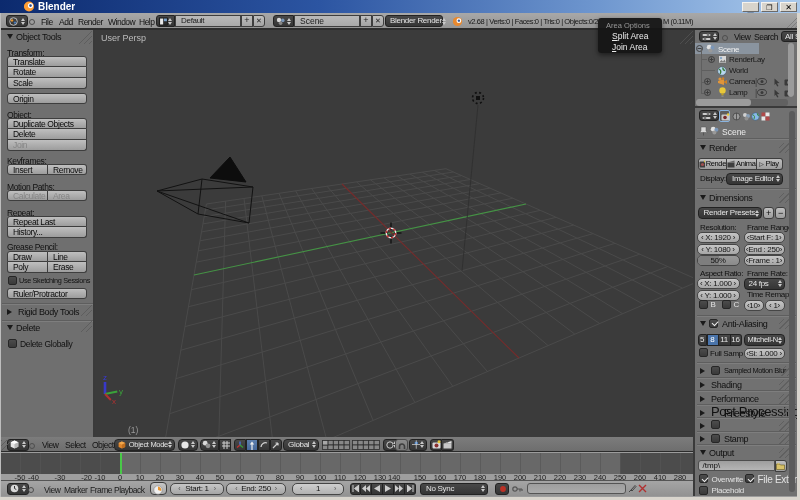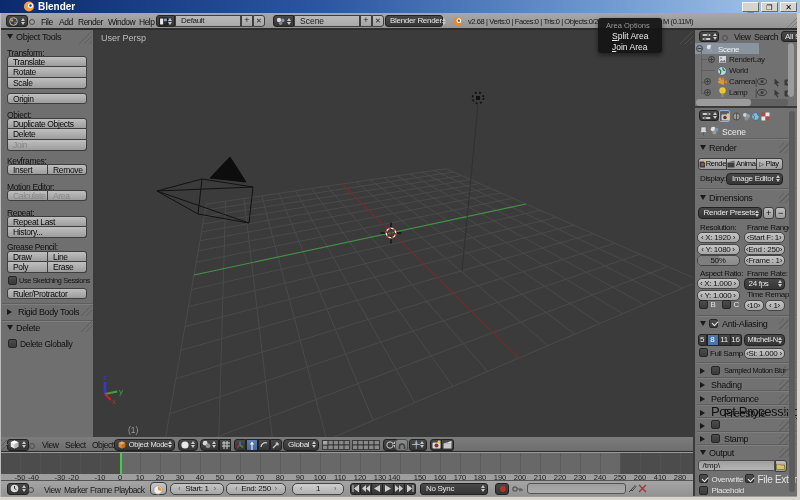--- a/index.html
+++ b/index.html
@@ -111,21 +111,21 @@
   <div class="btn" style="left:7px;top:37px;width:80px;height:11px;border-radius:0;border-top:0">Rotate</div>
   <div class="btn" style="left:7px;top:48px;width:80px;height:11px;border-radius:0 0 3px 3px;border-top:0">Scale</div>
   <div class="btn" style="left:7px;top:63px;width:80px;height:11px">Origin</div>
   <span class="lb" style="left:7px;top:80px">Object:</span>
   <div class="btn" style="left:7px;top:88px;width:80px;height:11px;border-radius:3px 3px 0 0">Duplicate Objects</div>
   <div class="btn" style="left:7px;top:99px;width:80px;height:11px;border-radius:0;border-top:0">Delete</div>
   <div class="btn gray" style="left:7px;top:110px;width:80px;height:11px;border-radius:0 0 3px 3px;border-top:0">Join</div>
   <span class="lb" style="left:7px;top:126px">Keyframes:</span>
   <div class="btn" style="left:7px;top:134px;width:41px;height:11px;border-radius:3px 0 0 3px">Insert</div>
   <div class="btn" style="left:48px;top:134px;width:39px;height:11px;border-radius:0 3px 3px 0;border-left:0">Remove</div>
-  <span class="lb" style="left:7px;top:152px">Motion Editor:</span>
+  <span class="lb" style="left:7px;top:152px">Motion Paths:</span>
   <div class="btn gray" style="left:7px;top:160px;width:41px;height:11px;border-radius:3px 0 0 3px">Calculate</div>
   <div class="btn gray" style="left:48px;top:160px;width:39px;height:11px;border-radius:0 3px 3px 0;border-left:0">Area</div>
   <span class="lb" style="left:7px;top:178px">Repeat:</span>
   <div class="btn" style="left:7px;top:186px;width:80px;height:11px;border-radius:3px 3px 0 0">Repeat Last</div>
   <div class="btn" style="left:7px;top:197px;width:80px;height:11px;border-radius:0 0 3px 3px;border-top:0">History...</div>
   <span class="lb" style="left:7px;top:212px">Grease Pencil:</span>
   <div class="btn" style="left:7px;top:221px;width:41px;height:11px;border-radius:3px 0 0 0">Draw</div>
   <div class="btn" style="left:48px;top:221px;width:39px;height:11px;border-radius:0 3px 0 0;border-left:0">Line</div>
   <div class="btn" style="left:7px;top:232px;width:41px;height:11px;border-radius:0 0 0 3px;border-top:0">Poly</div>
   <div class="btn" style="left:48px;top:232px;width:39px;height:11px;border-radius:0 0 3px 0;border-left:0;border-top:0">Erase</div>
@@ -336,21 +336,21 @@
 
 <div class="ab" id="tl" style="left:0;top:452.5px;width:693px;height:43.5px;background:#4c4c4c">
   <div class="ab" style="left:0;top:0;width:693px;height:21.5px;background:repeating-linear-gradient(90deg,#525252 0px,#525252 1px,transparent 1px,transparent 20px)"></div>
   <div class="ab" style="left:120px;top:0;width:500px;height:21.5px;background:#686868"></div>
   <div class="ab" style="left:120px;top:0;width:500px;height:21.5px;background:repeating-linear-gradient(90deg,#5b5b5b 0px,#5b5b5b 1px,transparent 1px,transparent 20px)"></div>
   <div class="ab" style="left:120px;top:0;width:2px;height:21.5px;background:#49c948"></div>
   <div class="ab" id="ruler" style="left:0;top:21.5px;width:693px;height:6px;background:#9e9e9e;font-size:7.5px;color:#1c1c1c;line-height:6px">
       <span style="position:absolute;left:8px;top:0.5px;width:24px;text-align:center">-50</span>
       <span style="position:absolute;left:28px;top:0.5px;width:24px;">-40</span>
       <span style="position:absolute;left:48px;top:0.5px;width:24px;text-align:center">-30</span>
-      <span style="position:absolute;left:68px;top:0.5px;width:24px;text-align:left">-20</span>
+      <span style="position:absolute;left:68px;top:0.5px;width:24px;text-align:right">-20</span>
       <span style="position:absolute;left:88px;top:0.5px;width:24px;text-align:center">-10</span>
       <span style="position:absolute;left:108px;top:0.5px;width:24px;text-align:center">0</span>
       <span style="position:absolute;left:128px;top:0.5px;width:24px;text-align:center">10</span>
       <span style="position:absolute;left:148px;top:0.5px;width:24px;text-align:center">20</span>
       <span style="position:absolute;left:168px;top:0.5px;width:24px;text-align:center">30</span>
       <span style="position:absolute;left:188px;top:0.5px;width:24px;text-align:center">40</span>
       <span style="position:absolute;left:208px;top:0.5px;width:24px;text-align:center">50</span>
       <span style="position:absolute;left:228px;top:0.5px;width:24px;text-align:center">60</span>
       <span style="position:absolute;left:248px;top:0.5px;width:24px;text-align:center">70</span>
       <span style="position:absolute;left:268px;top:0.5px;width:24px;text-align:center">80</span>

